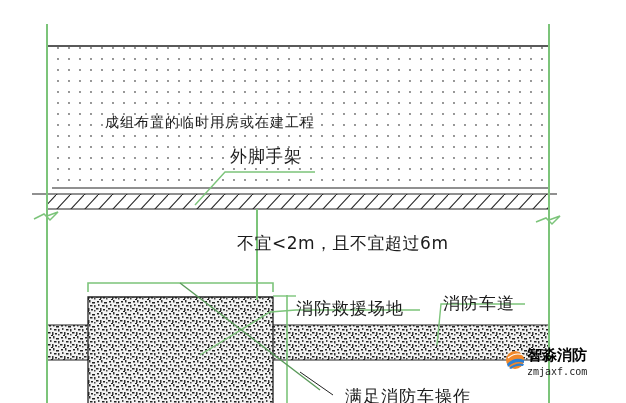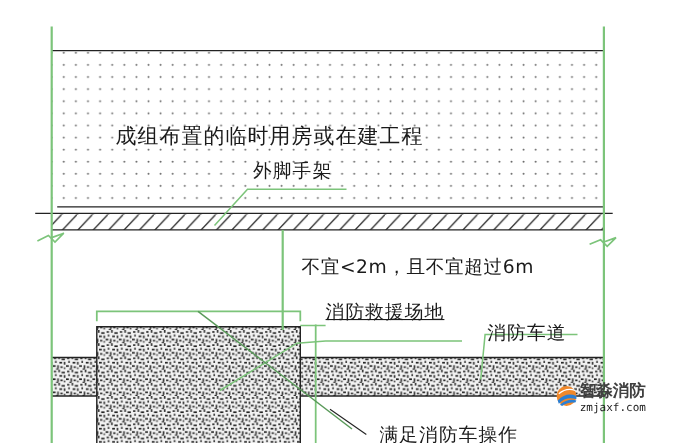--- a/index.html
+++ b/index.html
@@ -1,24 +1,24 @@
 <!DOCTYPE html>
 <html><head>
 <meta charset="utf-8">
 <style>
   html, body { margin:0; padding:0; }
   body { width:626px; height:403px; background:#ffffff; overflow:hidden; position:relative;
          font-family:"DejaVu Sans", sans-serif; }
   .canvas { position:absolute; left:0; top:0; width:626px; height:403px; }
   .lbl { position:absolute; color:#1a1a1a; white-space:nowrap; line-height:1; }
-  .lbl-main { font-family:"DejaVu Serif", serif; font-size:19px; letter-spacing:1px; }
+  .lbl-main { font-family:"DejaVu Serif", serif; font-size:14px; letter-spacing:1px; }
   .lbl-mid { font-family:"DejaVu Serif", serif; font-size:17px; letter-spacing:1px; }
   .lbl-dim { font-family:"DejaVu Sans", sans-serif; font-size:17px; letter-spacing:0.5px; }
   .watermark { position:absolute; left:505px; top:346px; width:110px; height:36px; }
-  .wm-title { position:absolute; left:22px; top:0px; font-size:15px; color:#404040; font-family:"DejaVu Sans", sans-serif; font-weight:bold; white-space:nowrap; }
+  .wm-title { position:absolute; left:22px; top:0px; font-size:15px; color:#000000; font-family:"DejaVu Sans", sans-serif; font-weight:bold; white-space:nowrap; }
   .wm-url { position:absolute; left:22px; top:20px; font-size:10px; color:#222; font-family:"DejaVu Sans Mono", monospace; font-weight:normal; white-space:nowrap; }
 </style>
 </head>
 <body>
 
 <svg class="canvas" width="626" height="403" viewBox="0 0 626 403" xmlns="http://www.w3.org/2000/svg">
   <defs>
     <pattern id="dots" x="0" y="0" width="11" height="11" patternUnits="userSpaceOnUse">
       <circle cx="3" cy="4" r="0.9" fill="#666"></circle>
     </pattern>
@@ -97,21 +97,21 @@
   <g transform="translate(506,350)">
     <circle cx="9" cy="10" r="9" fill="#f0882a"></circle>
     <path d="M1,14 Q9,6 18,10 L18,13 Q9,10 2,17 Z" fill="#2a7fd4"></path>
     <path d="M3,18 Q10,12 18,14 L17,16 Q10,15 5,19 Z" fill="#2a7fd4"></path>
     <path d="M2,8 Q9,2 17,5" stroke="#fff" stroke-width="1.2" fill="none"></path>
   </g>
 </svg>
 
 <div class="lbl lbl-main" style="left:105px; top:115px;">成组布置的临时用房或在建工程</div>
 <div class="lbl lbl-mid" style="left:230px; top:148px;">外脚手架</div>
-<div class="lbl lbl-dim" style="left:237px; top:235px;margin-left:37px;">不宜&lt;2m，且不宜超过6m</div>
-<div class="lbl lbl-mid" style="left:296px; top:276px;text-decoration:underline;">消防救援场地</div>
+<div class="lbl lbl-dim" style="left:237px; top:235px;">不宜&lt;2m，且不宜超过6m</div>
+<div class="lbl lbl-mid" style="left:296px; top:300px;">消防救援场地</div>
 <div class="lbl lbl-mid" style="left:443px; top:282px;margin-top:13px;">消防车道</div>
 <div class="lbl lbl-mid" style="left:345px; top:388px;">满足消防车操作</div>
 
 <div class="watermark">
   <div class="wm-title">智淼消防</div>
   <div class="wm-url">zmjaxf.com</div>
 </div>
 
 </body></html>

